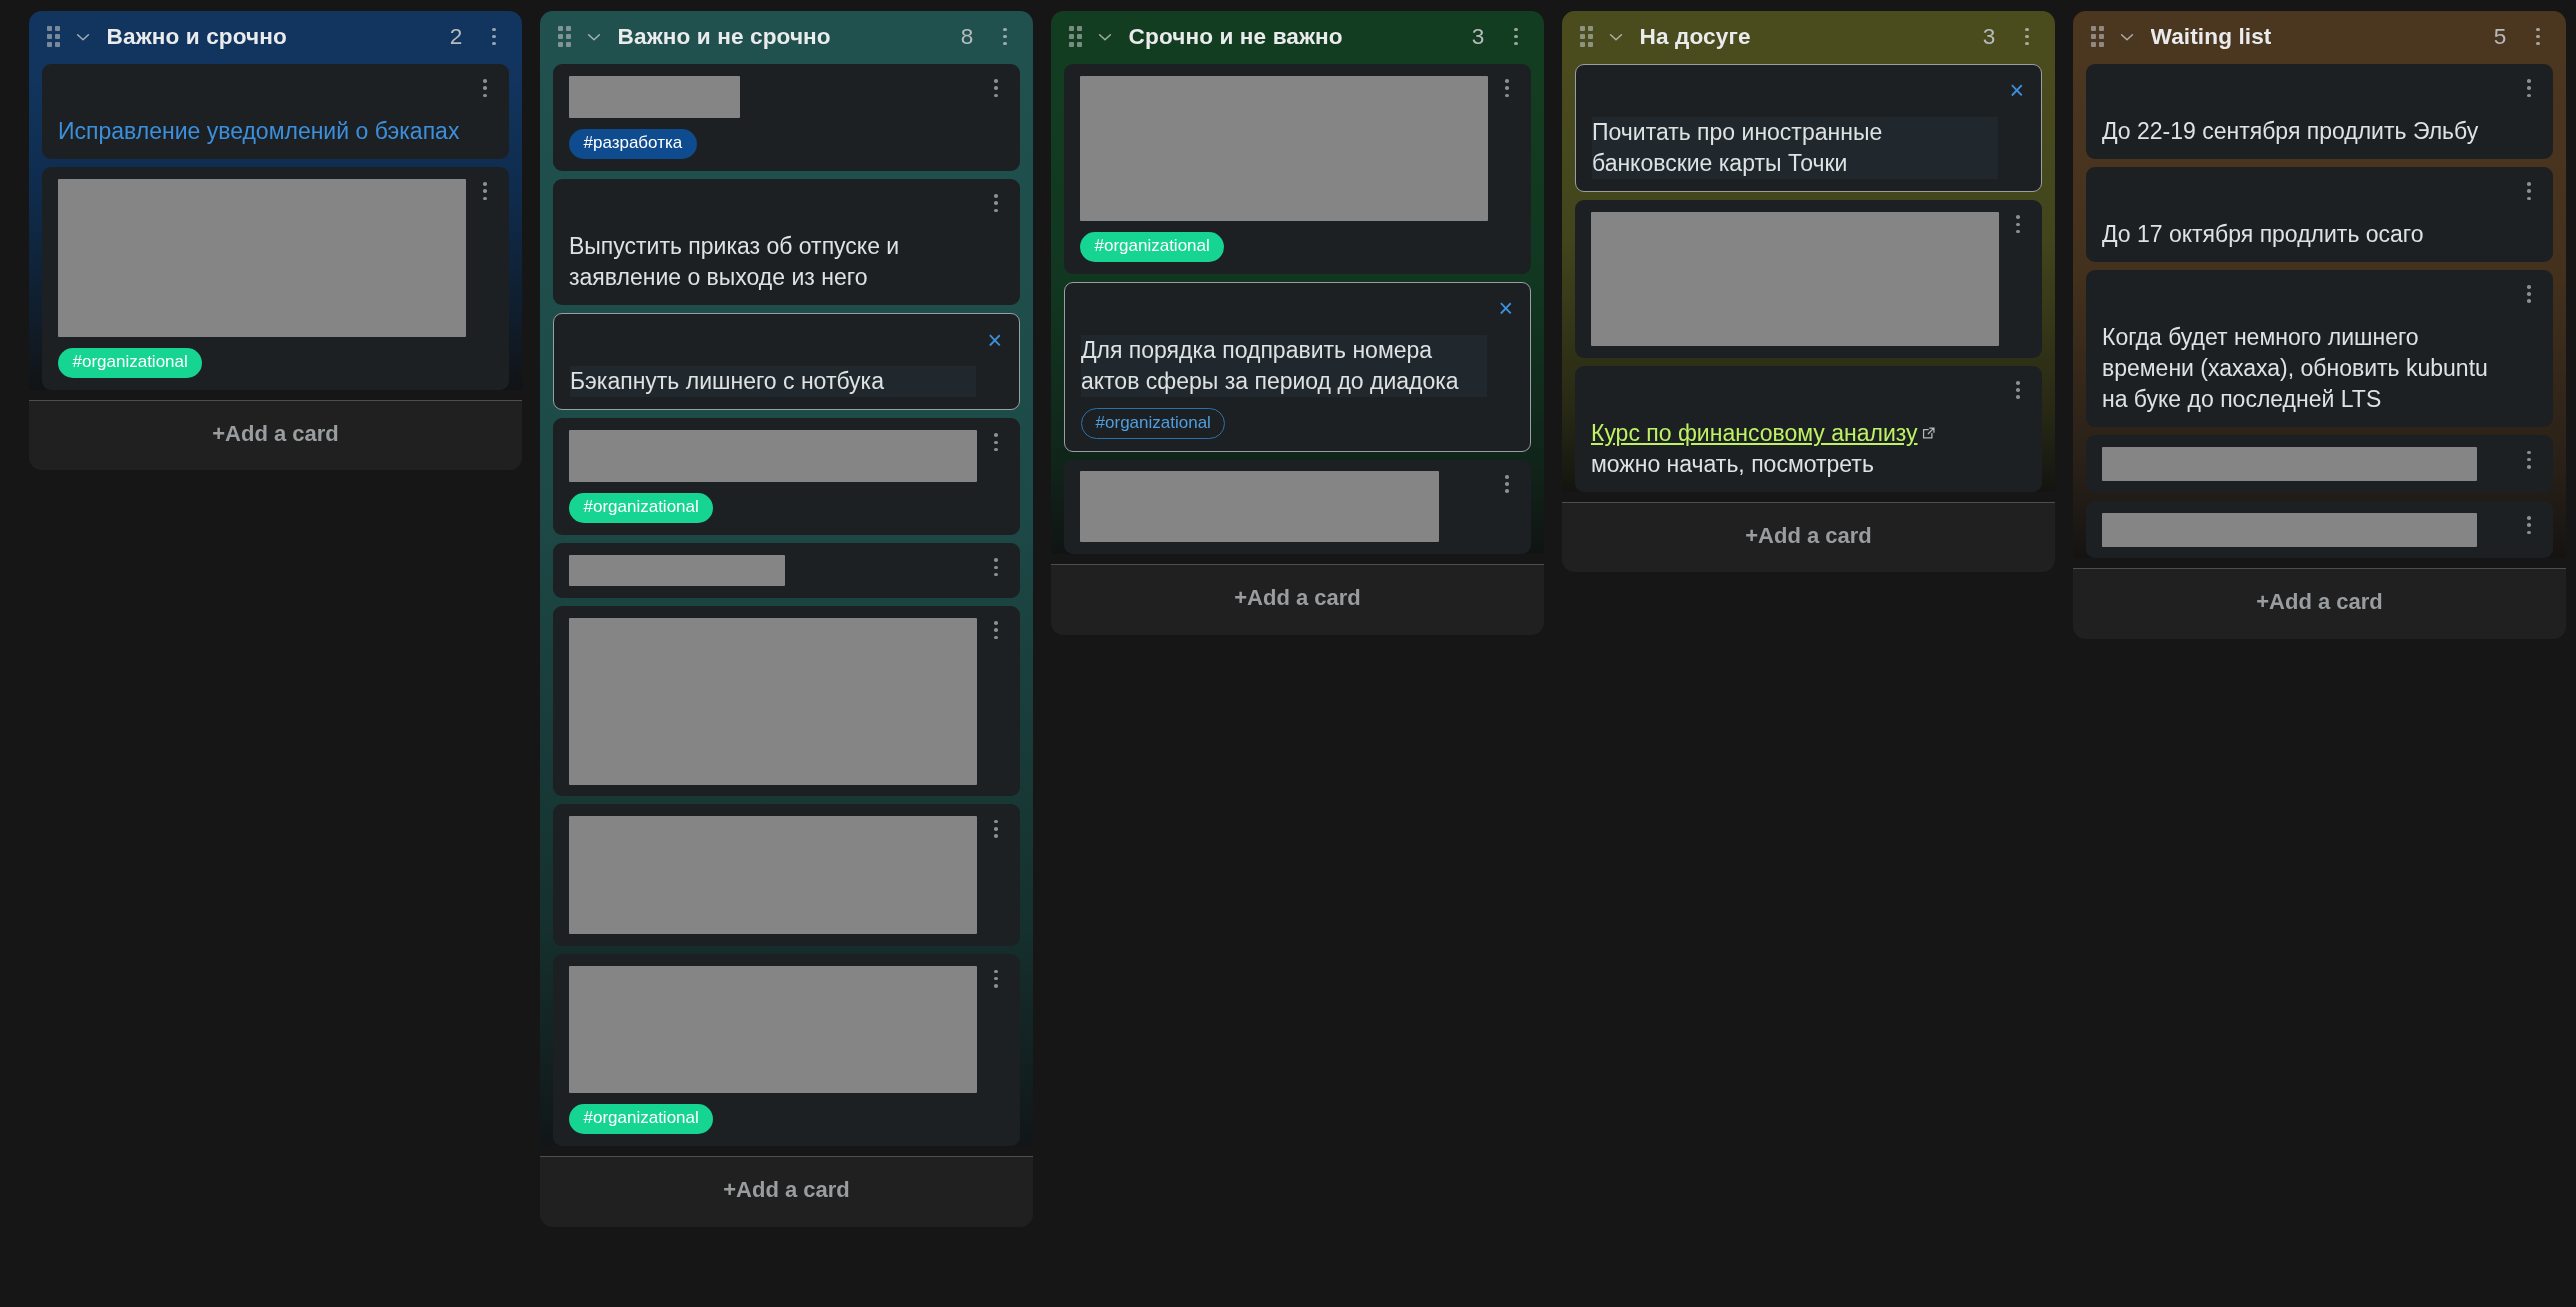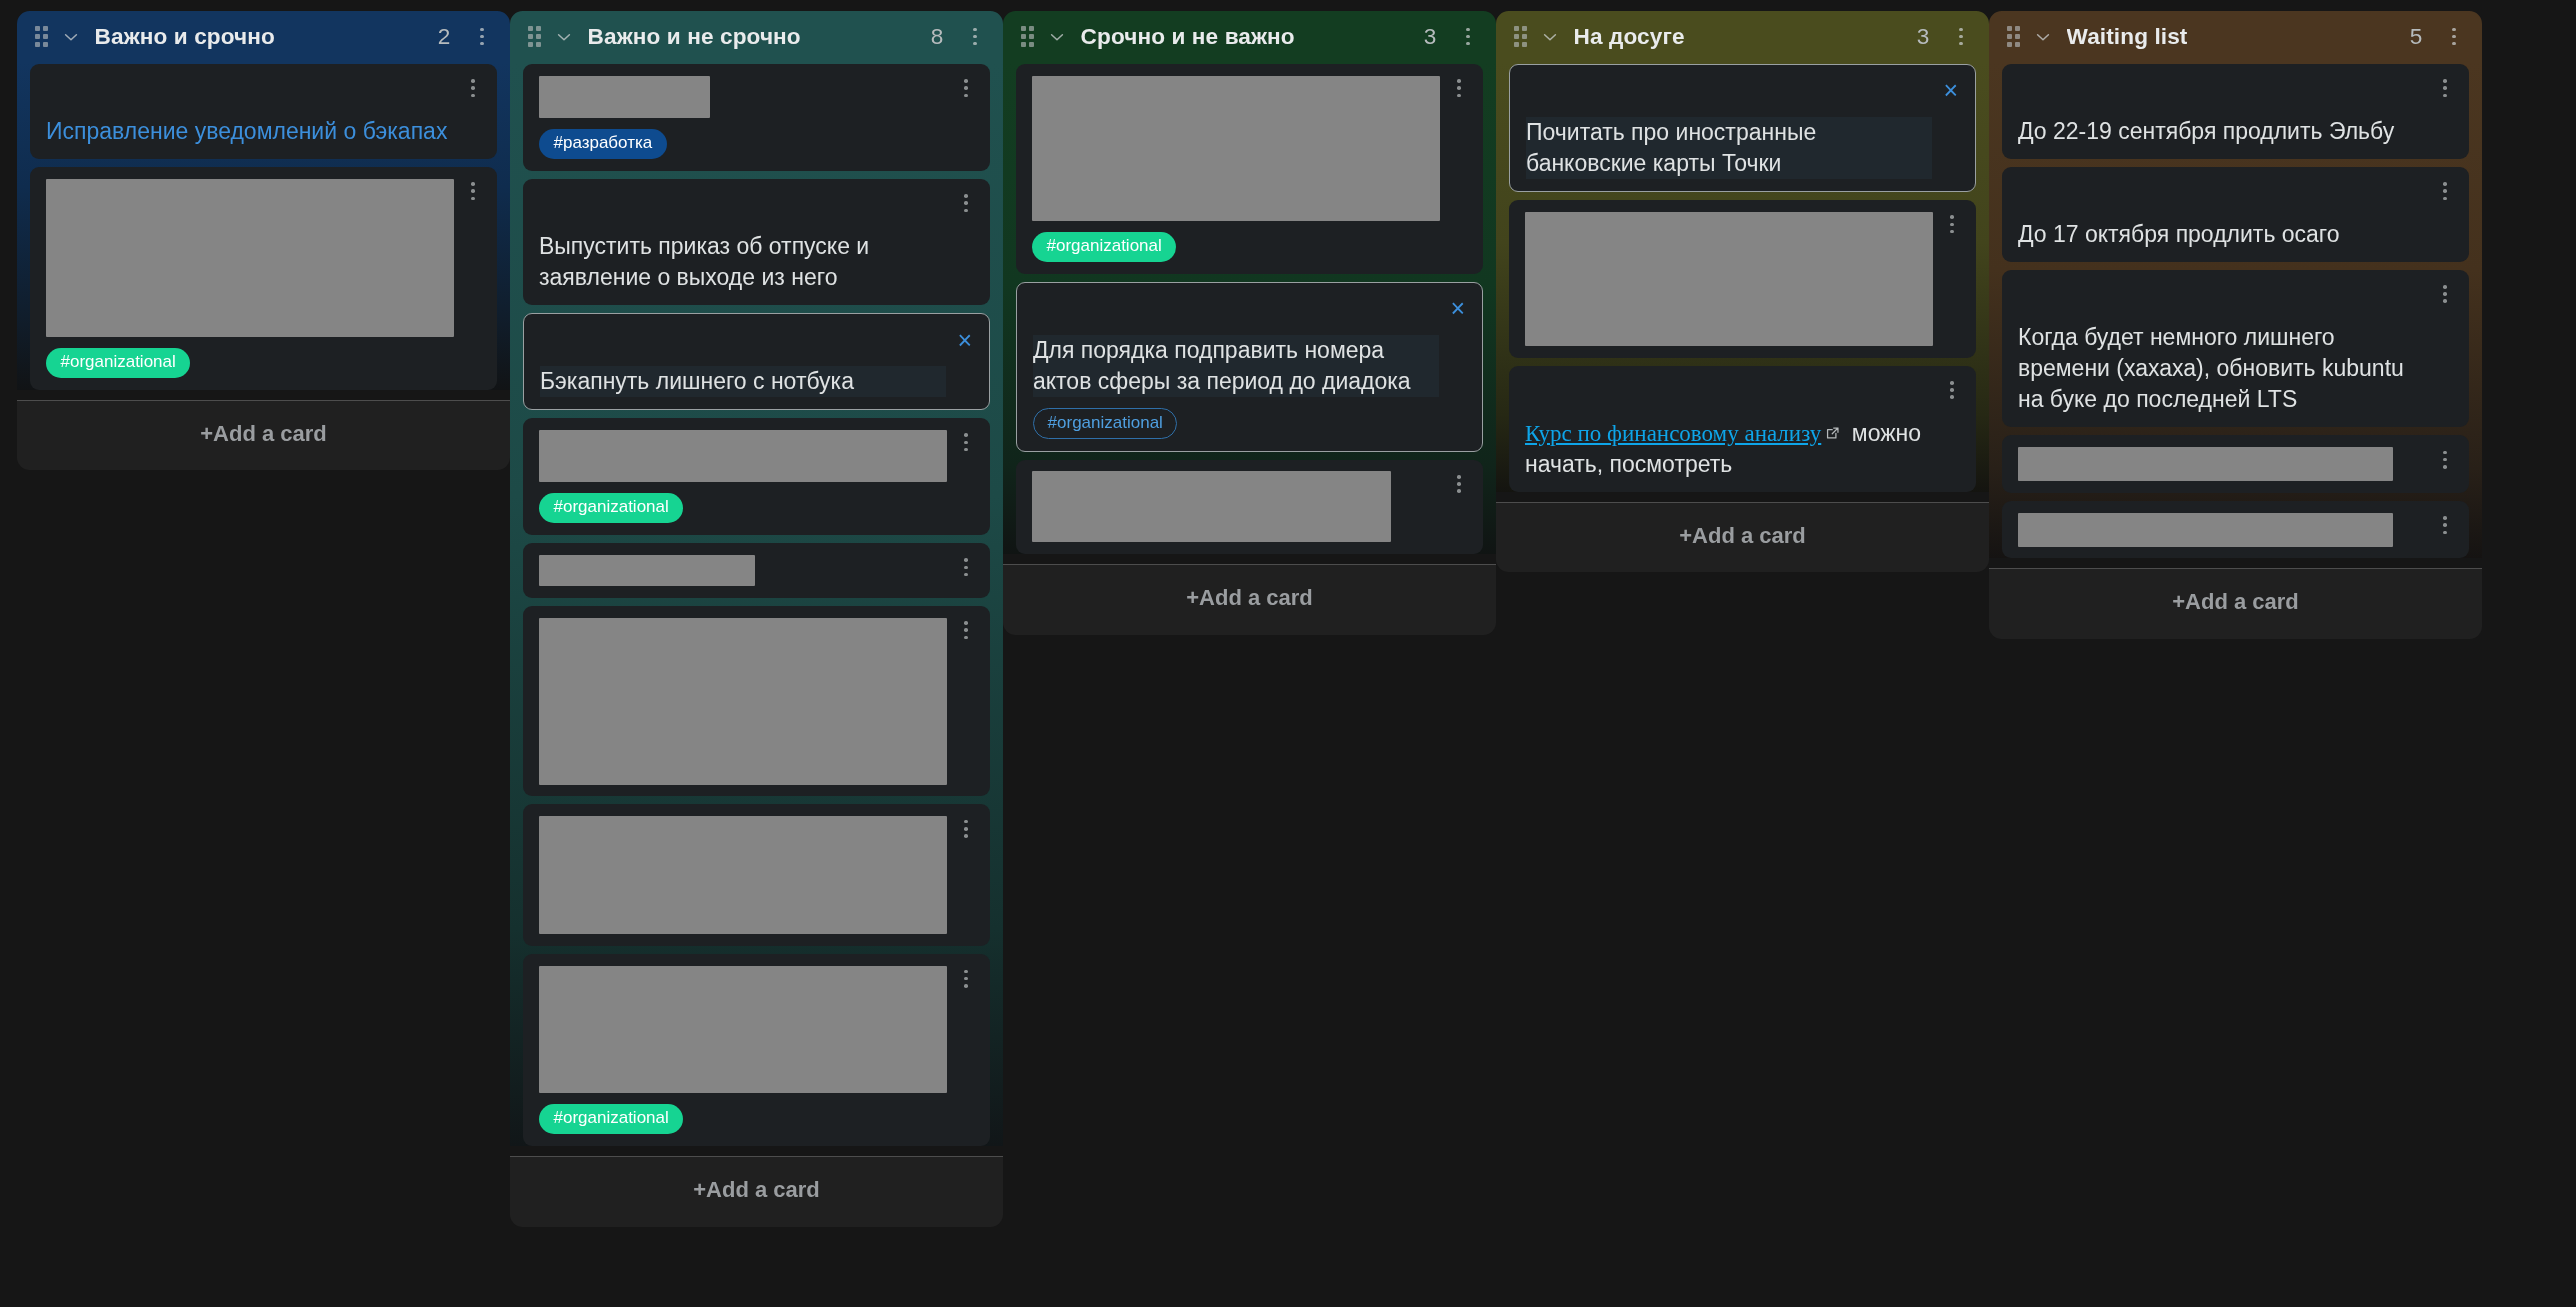--- a/index.html
+++ b/index.html
@@ -5,21 +5,22 @@
   * { box-sizing: border-box; margin: 0; padding: 0; }
   html, body {
     width: 2576px; height: 1307px;
     background: #161616;
     font-family: "Liberation Sans", sans-serif;
     overflow: hidden;
   }
   .board {
     display: flex;
     align-items: flex-start;
-    padding: 11px 17px;
+    gap: 18px;
+    padding: 11px 29px;
     height: 1307px;
   }
   .column {
     width: 493px;
     flex: 0 0 493px;
     border-radius: 12.7px;
     display: flex;
     flex-direction: column;
     overflow: hidden;
   }
@@ -141,21 +142,21 @@
     padding: 20px 0 23.5px 0;
     margin-top: 10px;
   }
   .ext-icon {
     display: inline-block;
     vertical-align: -1.8px;
     width: 17px; height: 17px;
     margin: 0 4.5px 0 2.7px;
   }
   .ext-icon svg { display:block; }
-  a.inline-link { color:#0ea5e9; text-decoration: underline; font-family: Liberation Serif, serif; }
+  a.inline-link { color:#bef264; text-decoration: underline; }
 
   
   .c1 .col-header { background: #12355f; }
   .c1 .col-body   { background: linear-gradient(180deg, #12355f 0%, #0f2c4e 38%, #101d2b 78%, #111315 100%); }
   .c2 .col-header { background: #20514f; }
   .c2 .col-body   { background: linear-gradient(180deg, #20514f 0%, #1d4a47 40%, #15302e 80%, #111618 100%); }
   .c3 .col-header { background: #133d21; }
   .c3 .col-body   { background: linear-gradient(180deg, #133d21 0%, #113720 45%, #10241a 82%, #101413 100%); }
   .c4 .col-header { background: #4a4c1e; }
   .c4 .col-body   { background: linear-gradient(180deg, #4a4c1e 0%, #42441c 42%, #262814 82%, #141410 100%); }

